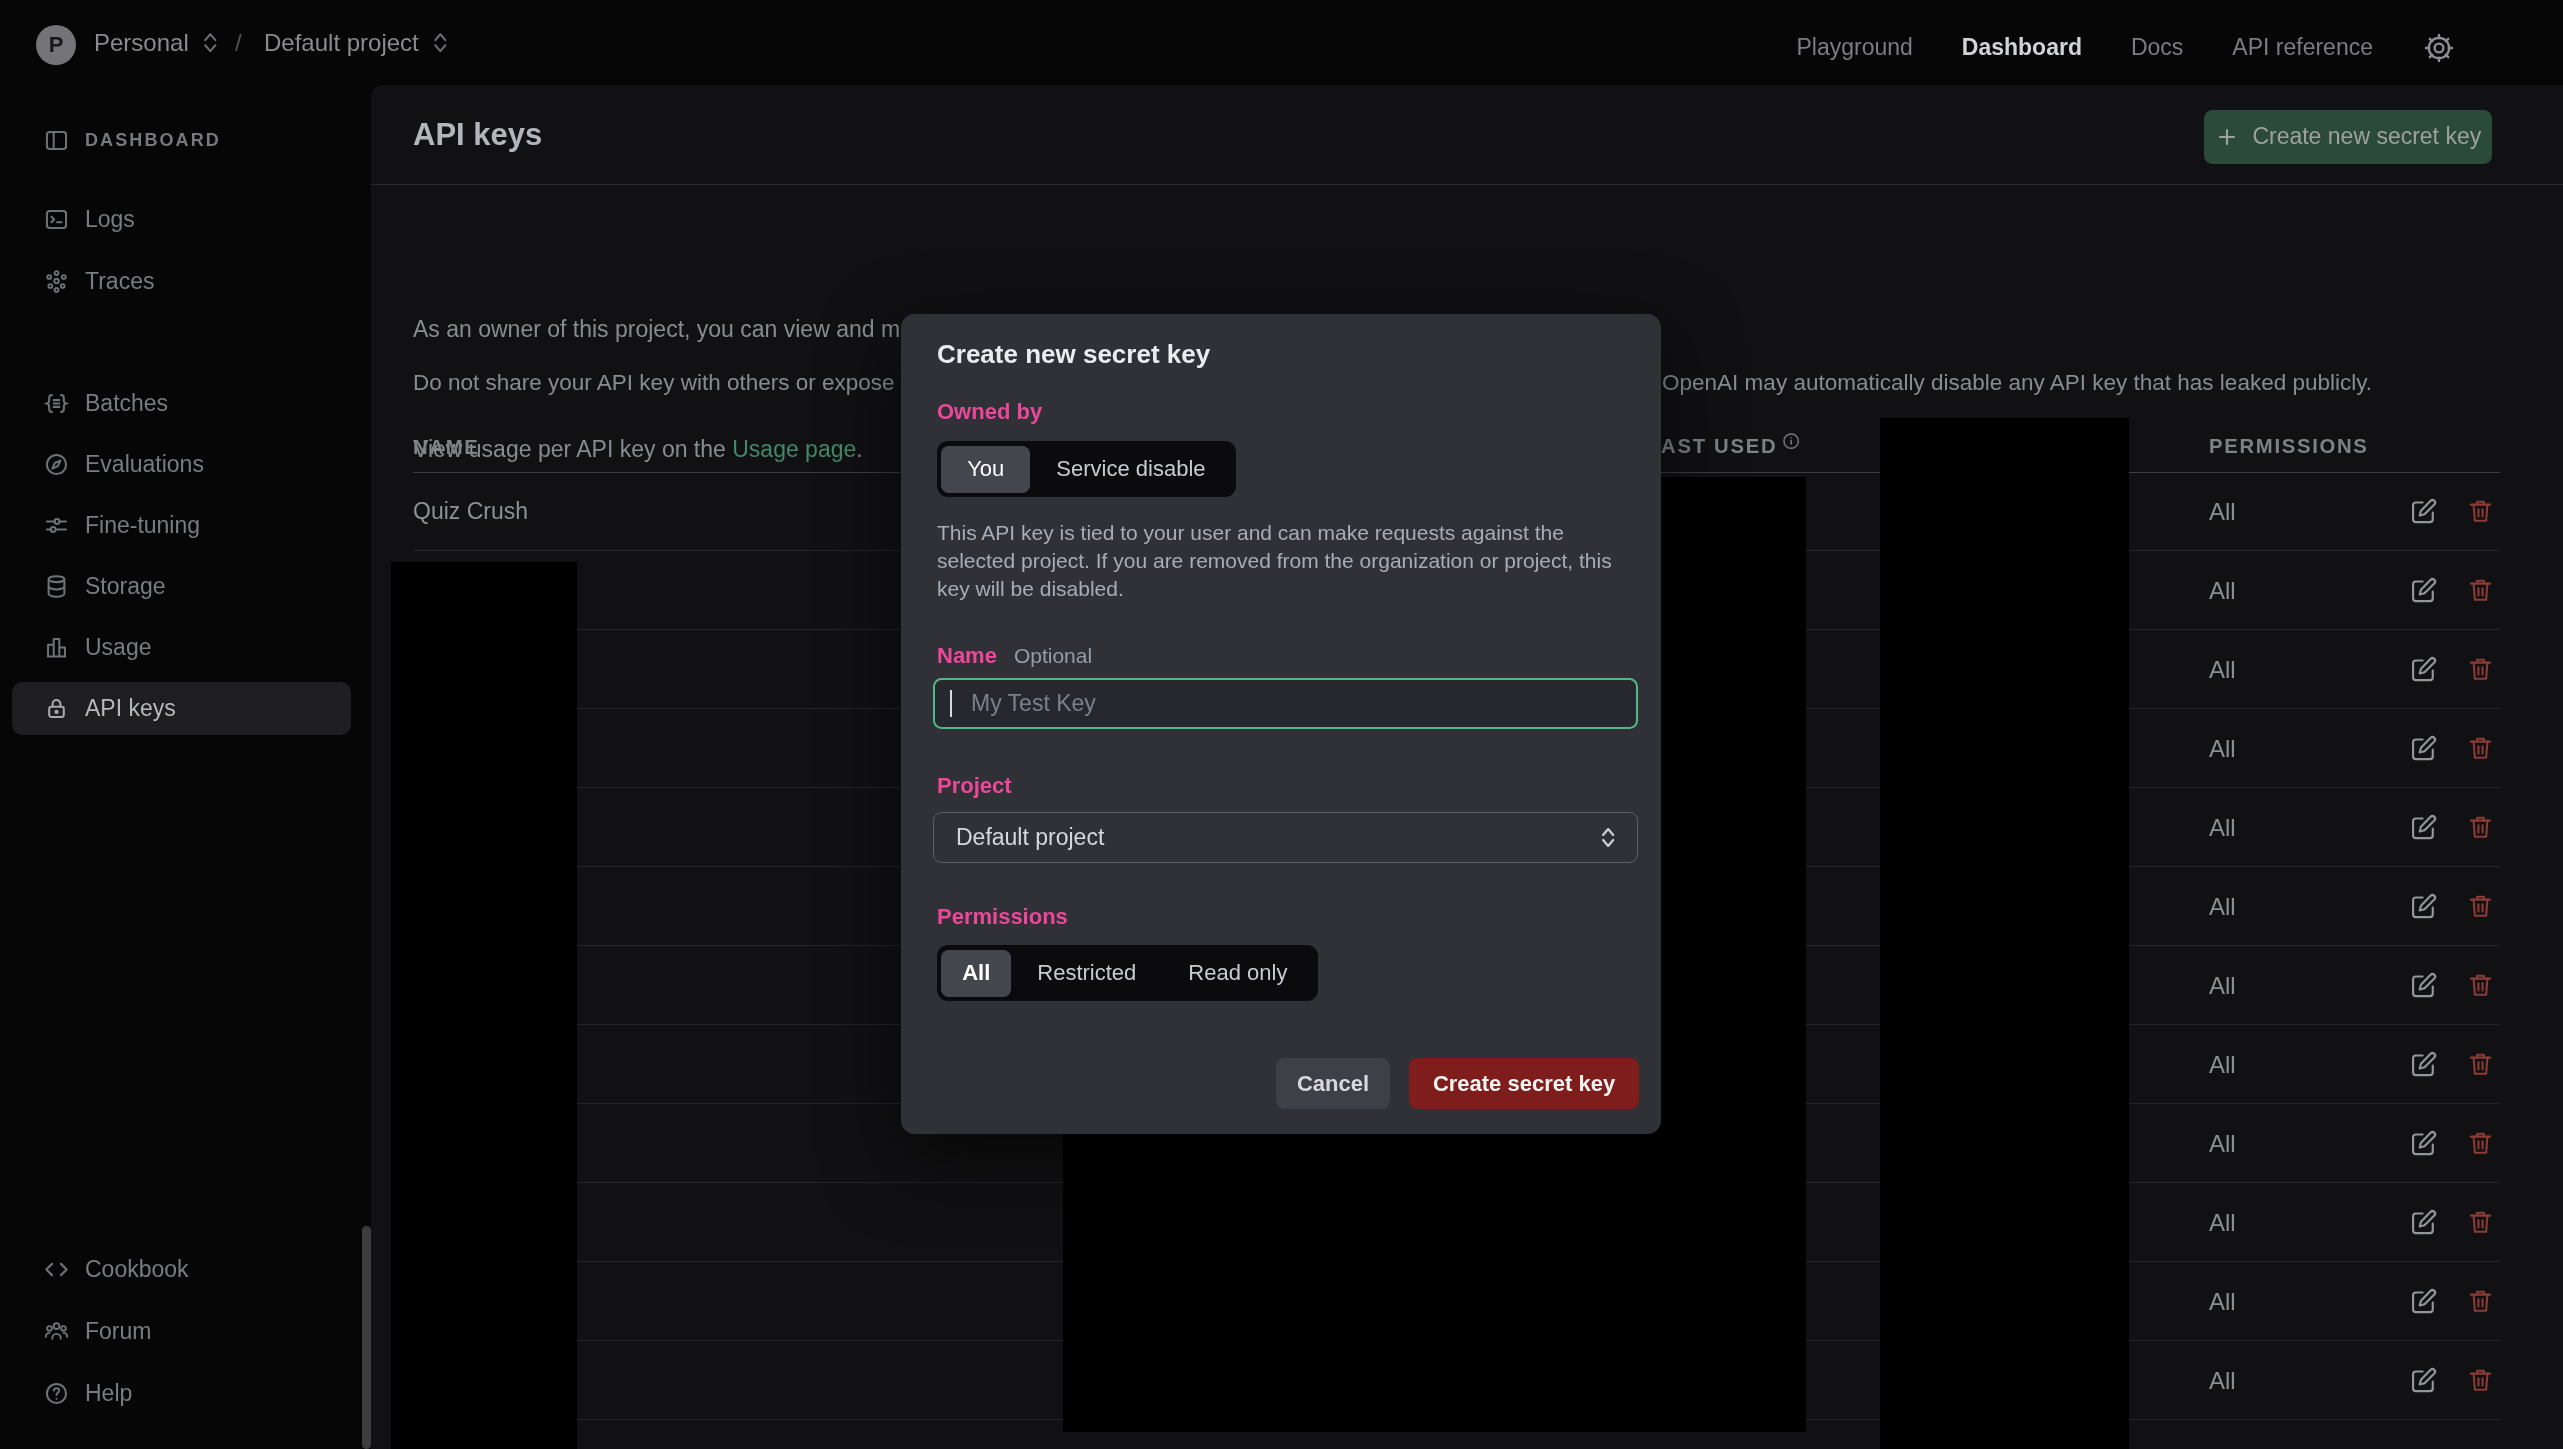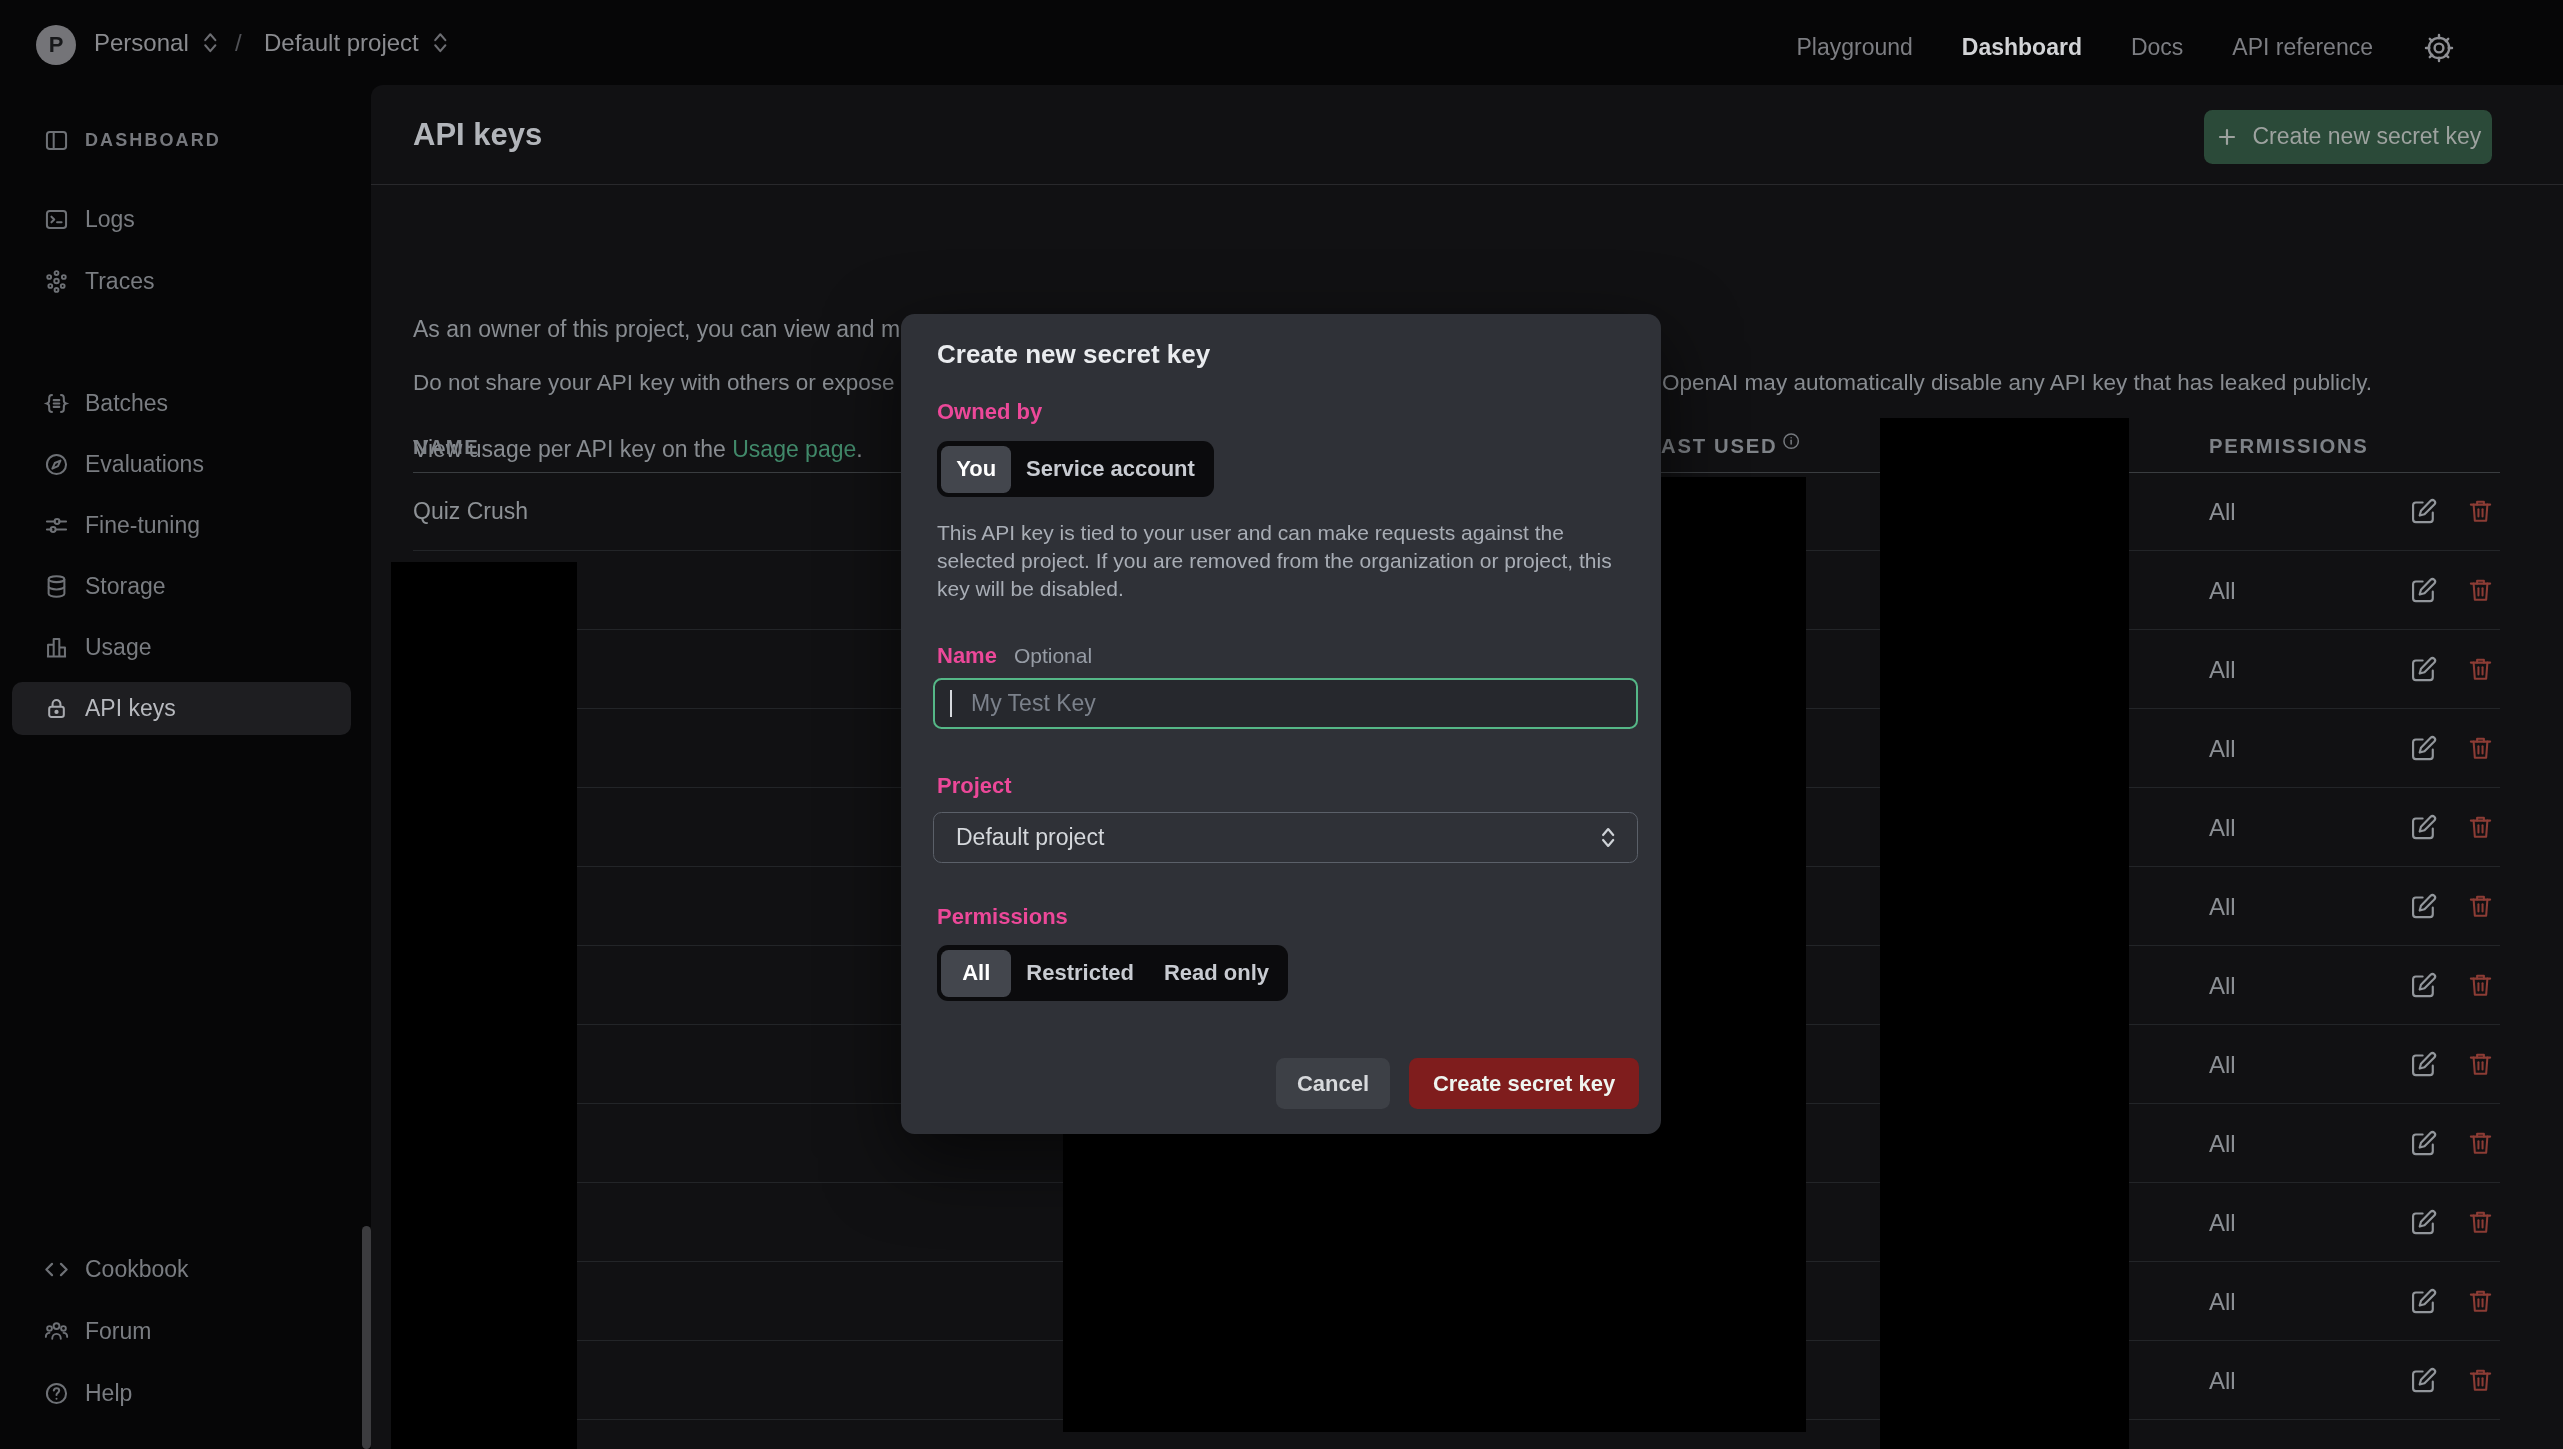--- a/index.html
+++ b/index.html
@@ -52,21 +52,21 @@
   .del-btn{left:2095px;color:#8c3c35;}
   .blackbox{background:#000;}
 
   
   #modal{left:901px;top:314px;width:760px;height:820px;background:#2f3137;border-radius:13.6px;
          box-shadow:0 25.4px 76px rgba(0,0,0,.6);z-index:10;}
   #modal-title{left:36px;top:25.4px;color:#eaecef;font-size:26px;font-weight:700;}
   .m-label{color:#ec4899;font-size:22px;font-weight:700;}
   .seg-group{display:inline-flex;align-items:center;background:#0b0b0d;border-radius:11px;padding:4.2px;height:56px;}
   .seg{display:flex;align-items:center;justify-content:center;height:47px;border-radius:7.6px;color:#c8cbd1;
-       font-size:22px;font-weight:700;padding:0 15px;cursor:pointer;white-space:nowrap;}
+       font-size:22px;font-weight:400;padding:0 26px;cursor:pointer;white-space:nowrap;}
   .seg.selected{background:#43464d;color:#ffffff;}
   #modal-desc{left:36px;top:205px;width:704px;color:#a8adb5;font-size:21px;line-height:28px;}
   #name-optional{color:#969ca5;font-size:21px;font-weight:400;margin-left:17px;}
   #name-input{left:32px;top:364px;width:705px;height:51px;background:#26282d;border:2.1px solid #55b787;border-radius:8.5px;
       display:flex;align-items:center;padding:0 15.3px;}
   .caret{width:1.7px;height:27px;background:#d7dade;}
   .placeholder{color:#7b818b;font-size:23px;margin-left:19px;}
   #project-select{left:32px;top:498px;width:705px;height:51px;background:transparent;border:1.7px solid #5b6069;border-radius:8.5px;
       display:flex;align-items:center;justify-content:space-between;padding:0 18.6px 0 22px;cursor:pointer;}
   #project-select .sel-text{color:#d5d8dc;font-size:23px;}
@@ -535,21 +535,21 @@
 
   <div class="abs scroll-thumb" style="z-index:5;"></div>
 
   <div id="modal" class="abs">
     <div id="modal-title" class="abs">Create new secret key</div>
 
     <div class="abs m-label" style="left:36px;top:85px;">Owned by</div>
 
     <div class="abs seg-group" style="left:36px;top:127px;">
       <div class="seg selected">You</div>
-      <div class="seg">Service account</div>
+      <div class="seg">Service disable</div>
     </div>
 
     <div id="modal-desc" class="abs">
       <div>This API key is tied to your user and can make requests against the</div>
       <div>selected project. If you are removed from the organization or project, this</div>
       <div>key will be disabled.</div>
     </div>
 
     <div class="abs" style="left:36px;top:329px;display:flex;align-items:baseline;">
       <span class="m-label">Name</span>

